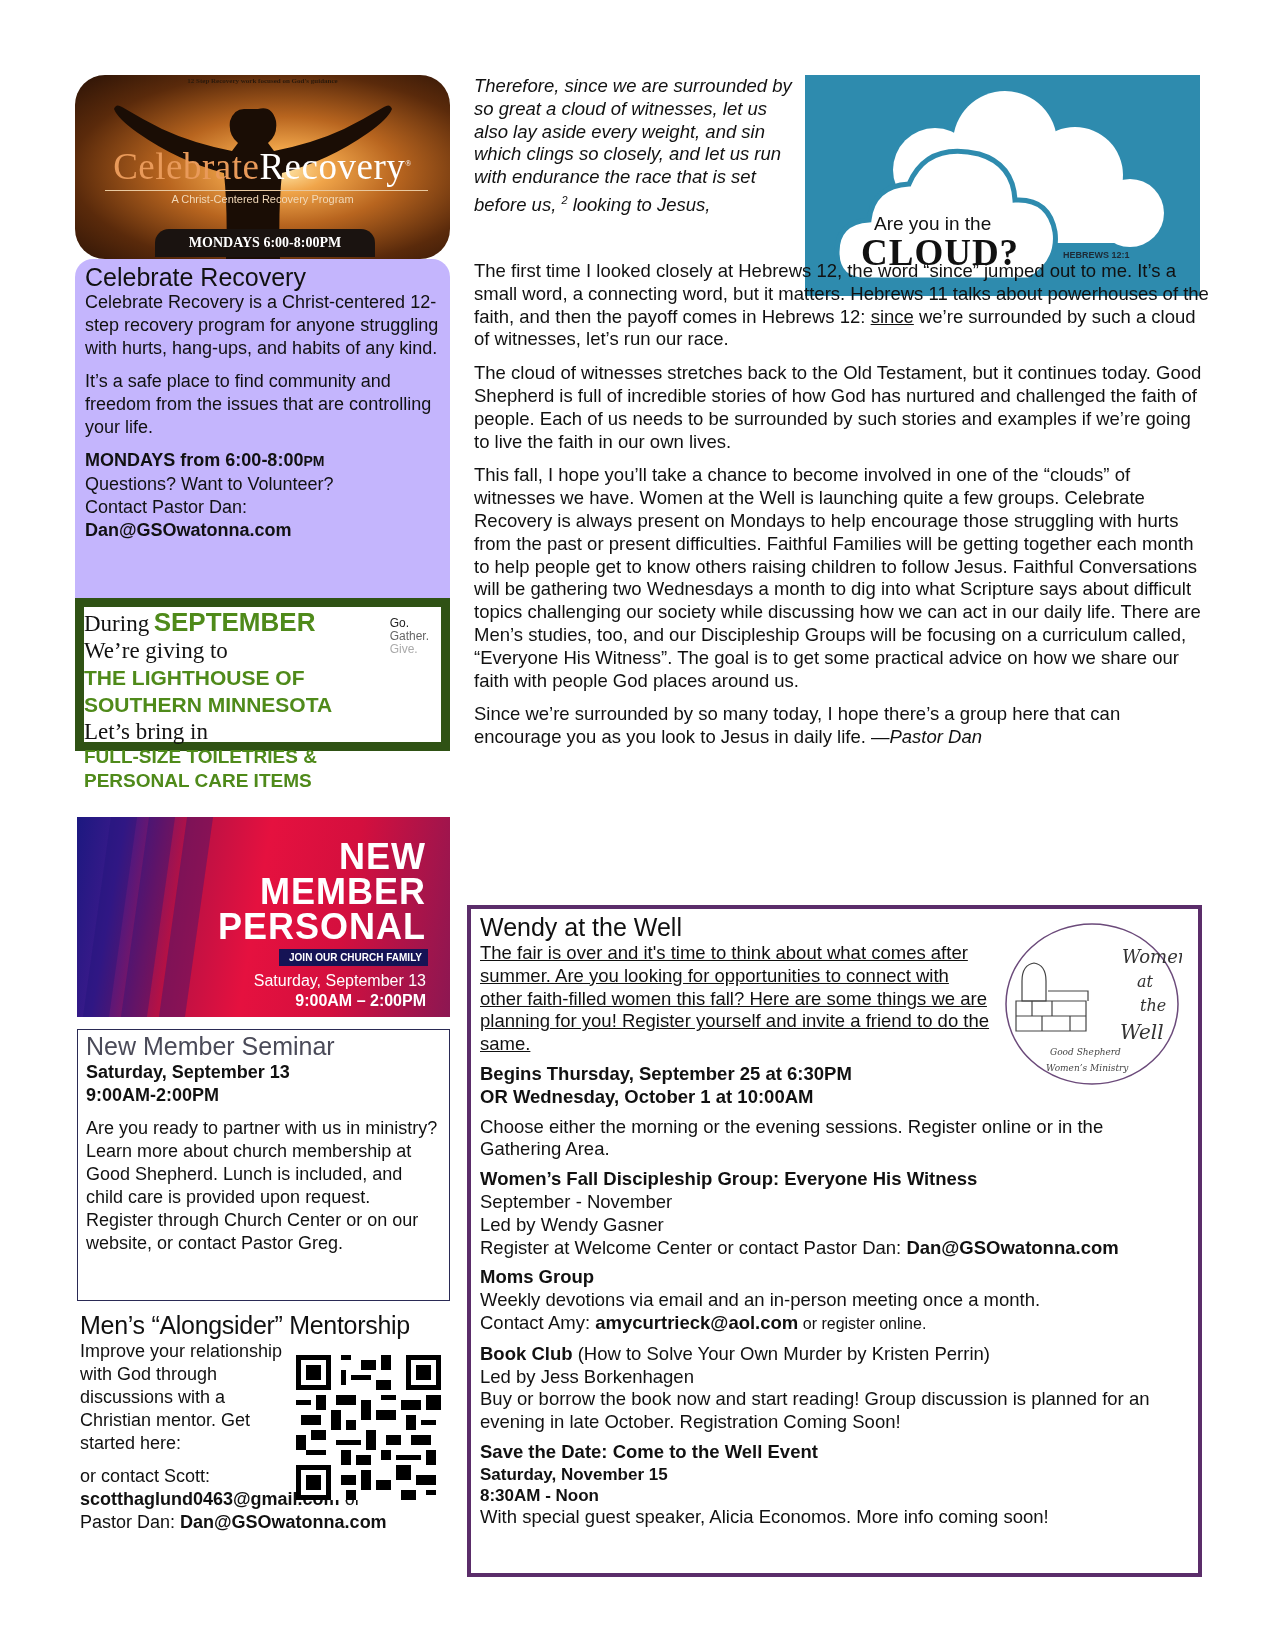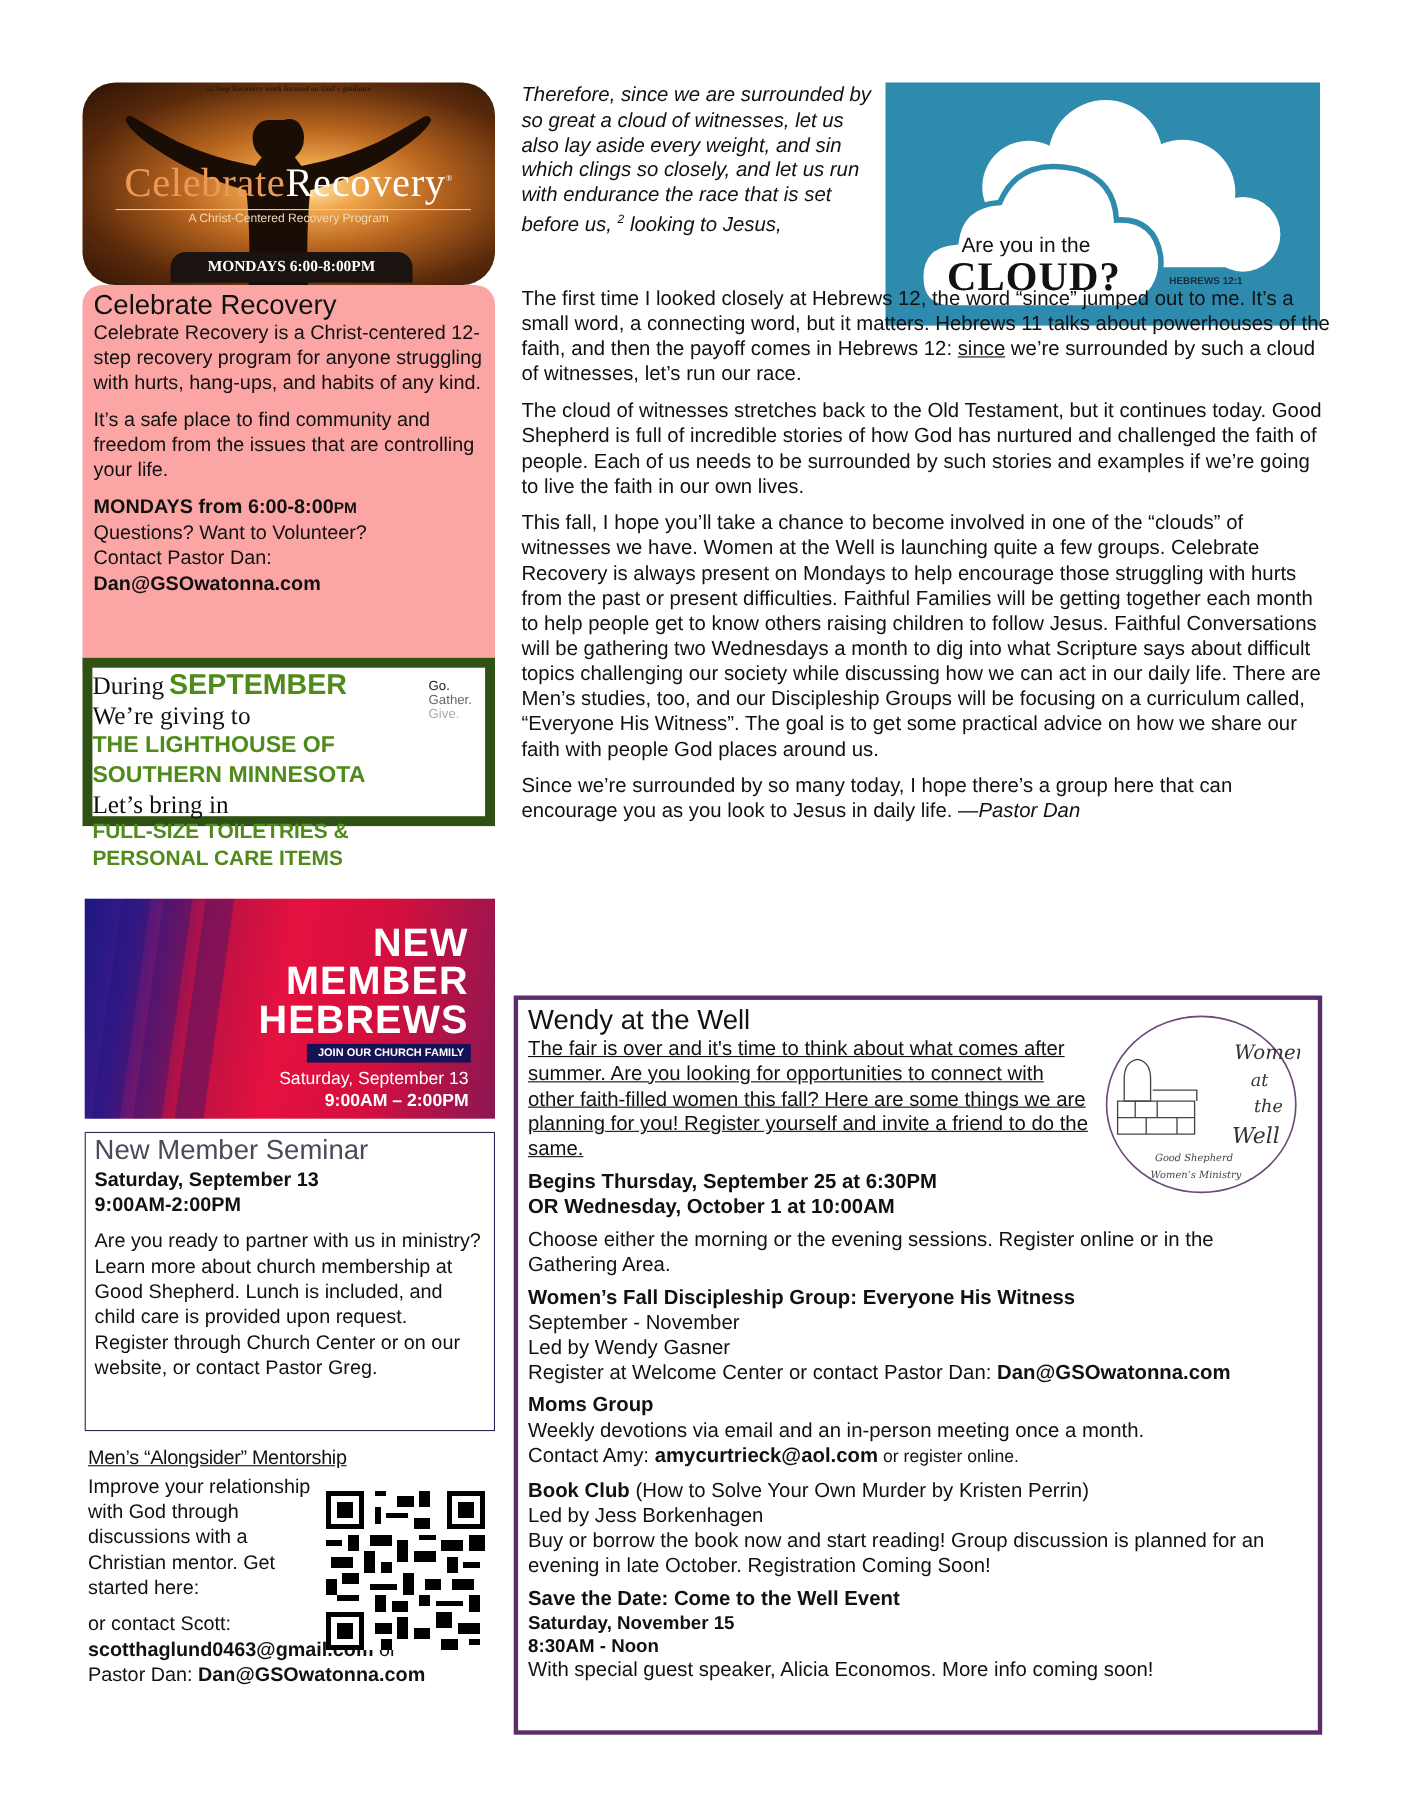--- a/index.html
+++ b/index.html
@@ -11,21 +11,21 @@
     background: radial-gradient(ellipse at 55% 52%, #ffe7a8 0%, #f0a54a 16%, #b8651f 40%, #5a2a0b 72%, #2a1206 100%); border-radius: 30px; }
   #cr-banner .tagline { position: absolute; top: 2px; width: 100%; text-align: center; font-family: "Liberation Serif", serif; font-size: 7px; font-weight: bold; color: #2b1a0c; }
   #cr-banner .figure { position: absolute; left: 50%; top: 14px; transform: translateX(-50%); width: 330px; height: 170px; }
   #cr-banner .title { position: absolute; top: 70px; width: 100%; text-align: center; font-family: "Liberation Serif", serif; font-size: 37px; letter-spacing: 0.5px; }
   #cr-banner .title .t1 { color: #e99a5a; }
   #cr-banner .title .t2 { color: #ffffff; }
   #cr-banner .rule { position: absolute; left: 30px; right: 22px; top: 115px; height: 1px; background: #e8c9a0; }
   #cr-banner .sub { position: absolute; top: 118px; width: 100%; text-align: center; font-size: 11px; color: #f1d8b8; }
   #cr-banner .pill { position: absolute; left: 80px; width: 220px; top: 154px; height: 28px; background: #1a1310; border-radius: 14px 14px 0 0; color: #fff; text-align: center; font-family: "Liberation Serif", serif; font-weight: bold; font-size: 14px; line-height: 28px; }
 
-  #cr-text { position: absolute; left: 75px; top: 259px; width: 375px; height: 369px; background: #fca5a5; padding: 4px 10px; font-size: 18px; line-height: 23px; border-radius: 18px; }
+  #cr-text { position: absolute; left: 75px; top: 259px; width: 375px; height: 369px; background: #c4b5fd; padding: 4px 10px; font-size: 18px; line-height: 23px; border-radius: 18px; }
   #cr-text h2 { font-weight: normal; font-size: 25px; line-height: 28px; }
   #cr-text p { margin-bottom: 10px; }
   #cr-text .b { font-weight: bold; }
   .sc { font-size: 0.78em; }
 
   #lh-box { position: absolute; left: 75px; top: 598px; width: 375px; height: 153px; border: 9px solid #2f5214; padding: 2px 0; background: #fff; }
   #lh-box .serif { font-family: "Liberation Serif", serif; font-size: 23px; line-height: 27px; color: #111; }
   #lh-box .green { font-weight: bold; color: #4f8a1a; font-size: 21px; line-height: 27px; }
   #lh-box .green.big { font-size: 26px; }
   #lh-box .ggg { position: absolute; right: 12px; top: 10px; font-size: 12px; line-height: 13px; }
@@ -37,21 +37,21 @@
   #nms-banner .big { position: absolute; right: 24px; top: 22px; text-align: right; color: #fff; font-weight: bold; font-size: 36px; line-height: 35px; letter-spacing: 1px; }
   #nms-banner .join { position: absolute; right: 22px; top: 132px; background: #151355; color: #fff; font-weight: bold; font-size: 10px; padding: 3px 6px 3px 10px; }
   #nms-banner .date { position: absolute; right: 24px; top: 154px; color: #fff; font-size: 16px; line-height: 20px; text-align: right; }
 
   #nms-text { position: absolute; left: 77px; top: 1029px; width: 373px; height: 272px; border: 1.5px solid #2a2a55; padding: 2px 8px; font-size: 18px; line-height: 23px; }
   #nms-text h2 { font-weight: normal; font-size: 25px; line-height: 29px; color: #4a4a58; }
   #nms-text .b { font-weight: bold; }
   #nms-text p { margin-top: 10px; }
 
   #mentor { position: absolute; left: 80px; top: 1310px; width: 375px; font-size: 18px; line-height: 23px; }
-  #mentor h2 { font-weight: normal; font-size: 18px; line-height: 30px; letter-spacing: -0.3px; text-decoration: underline; }
+  #mentor h2 { font-weight: normal; font-size: 25px; line-height: 30px; letter-spacing: -0.3px; }
   #mentor .intro { width: 215px; }
   #mentor .qr { position: absolute; left: 216px; top: 45px; width: 145px; height: 145px; }
   #mentor .contact { margin-top: 10px; }
   #mentor .b { font-weight: bold; }
 
   
   #verse { position: absolute; left: 474px; top: 75px; width: 330px; font-style: italic; font-size: 18.5px; line-height: 22.8px; }
   #verse sup { font-size: 11px; }
   #cloud-img { position: absolute; left: 805px; top: 75px; width: 395px; height: 221px; background: #2e8bae; overflow: hidden; }
   #cloud-img .q1 { position: absolute; left: 69px; top: 138px; font-size: 19px; color: #111; }
@@ -111,21 +111,21 @@
   </div>
 </div>
 
 <div id="nms-banner">
   <div class="streak" style="left:20px"></div>
   <div class="streak" style="left:58px"></div>
   <div class="streak" style="left:96px"></div>
   <div class="big">
     <div>NEW</div>
     <div>MEMBER</div>
-    <div>HEBREWS</div>
+    <div>PERSONAL</div>
   </div>
   <div class="join">JOIN OUR CHURCH FAMILY</div>
   <div class="date">
     <div>Saturday, September 13</div>
     <div style="font-weight:bold">9:00AM – 2:00PM</div>
   </div>
 </div>
 
 <div id="nms-text">
   <h2>New Member Seminar</h2>

